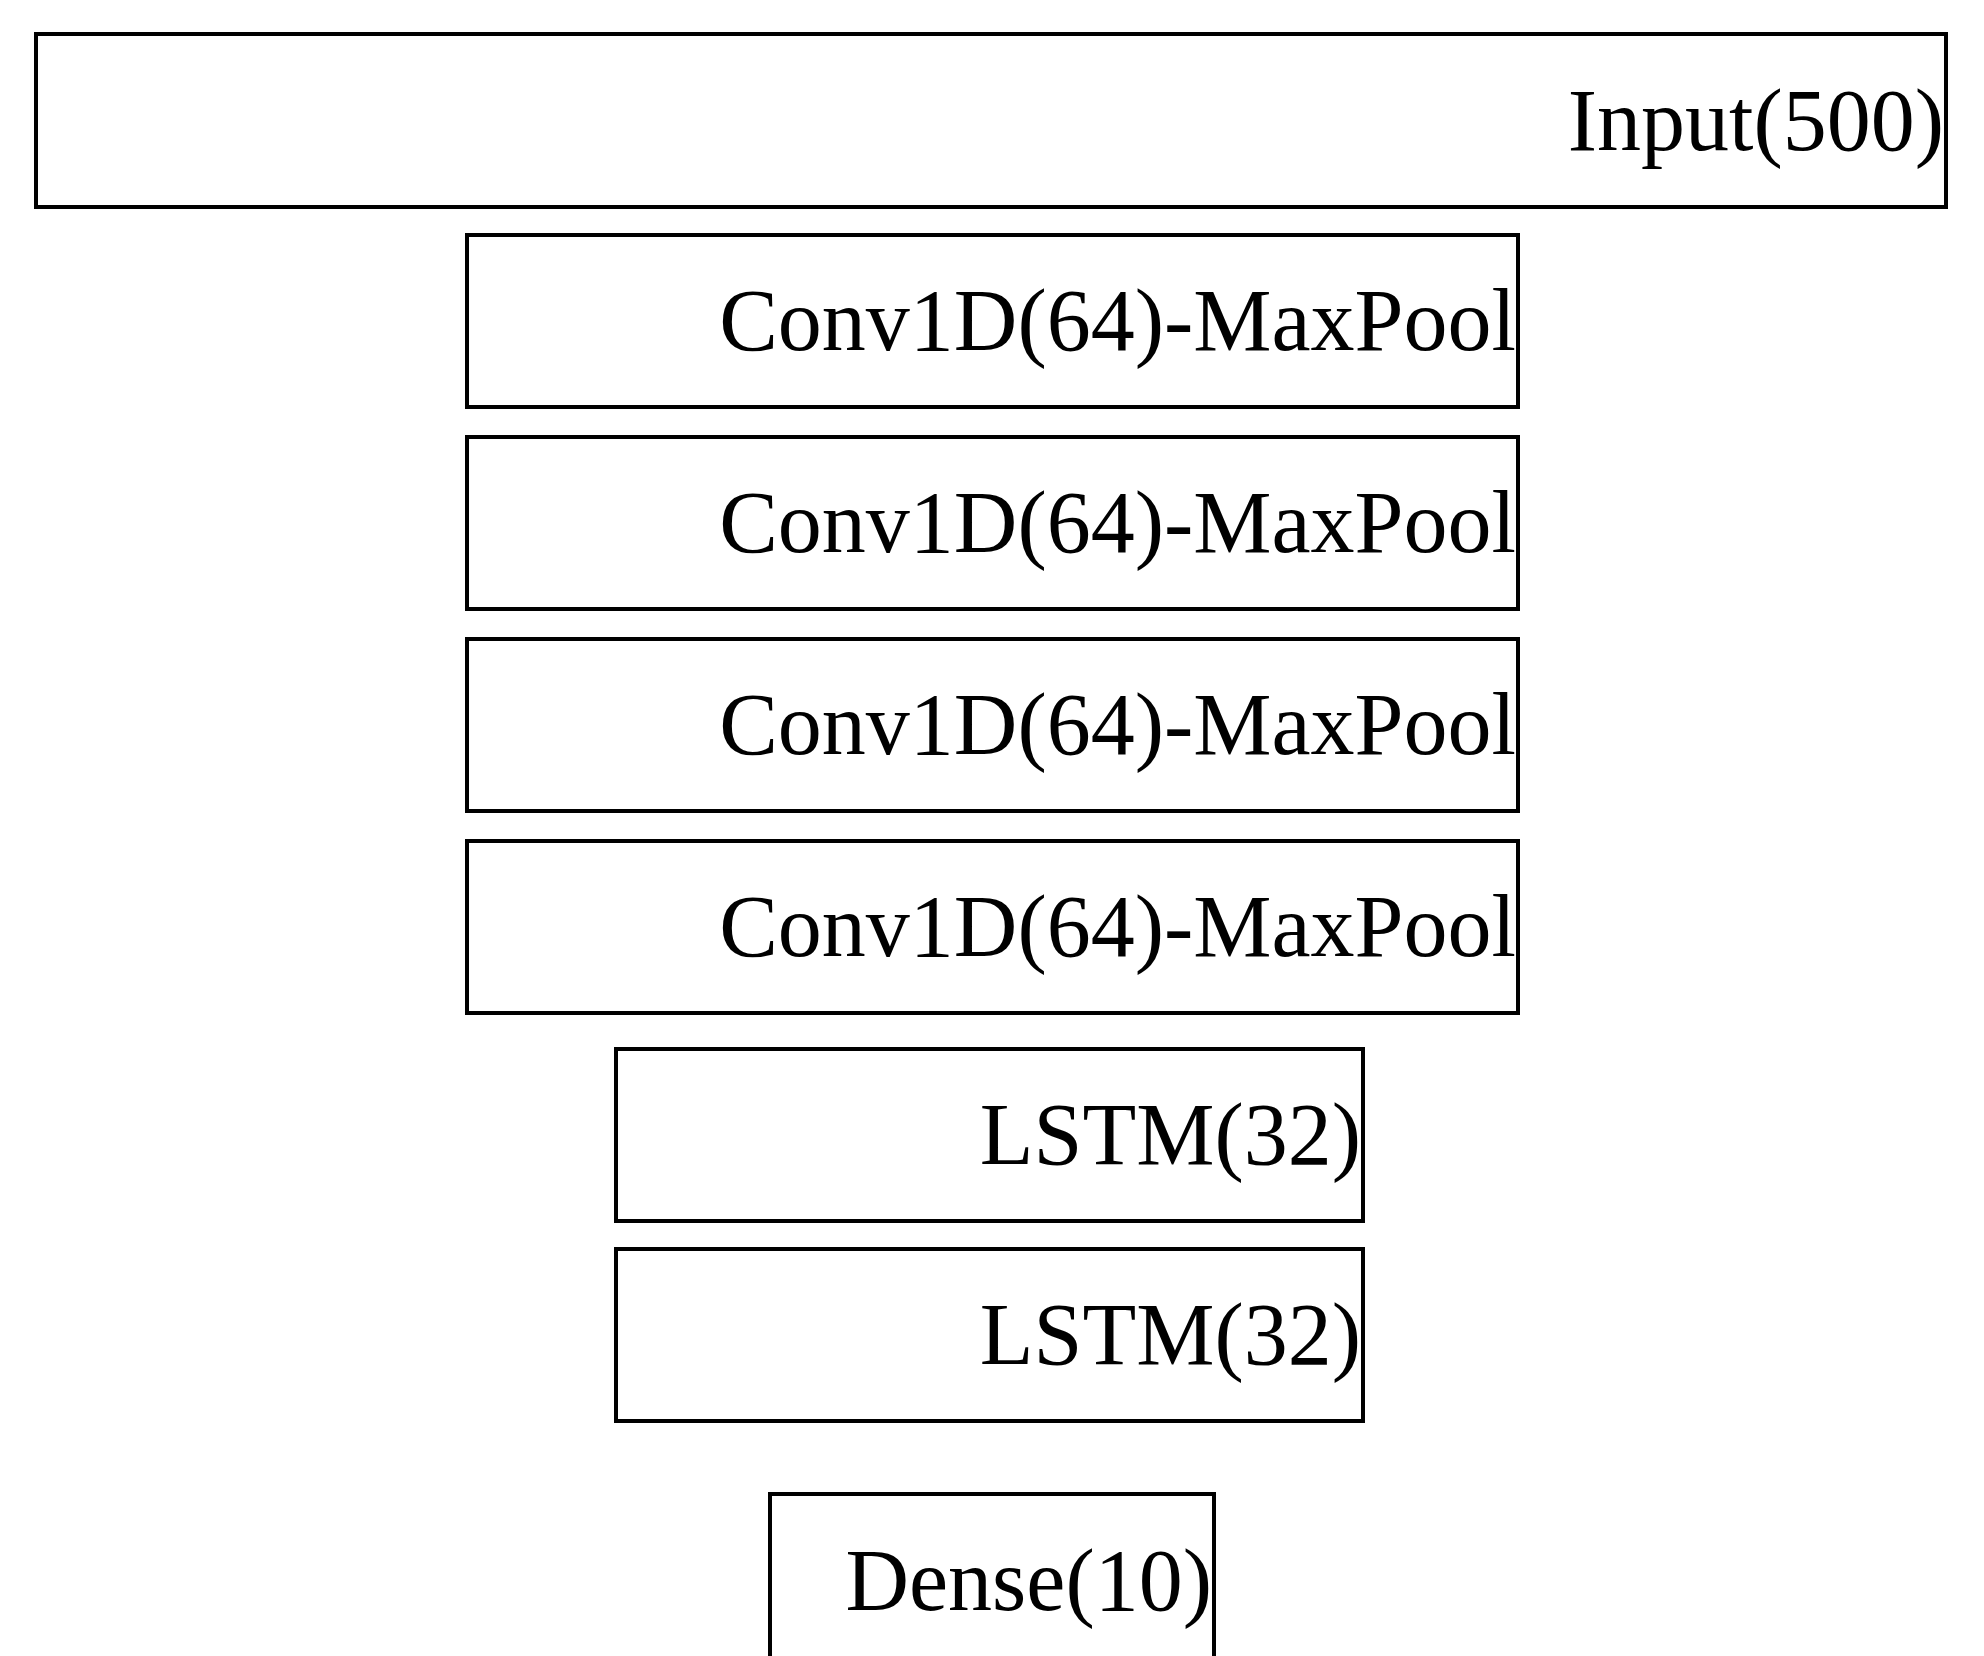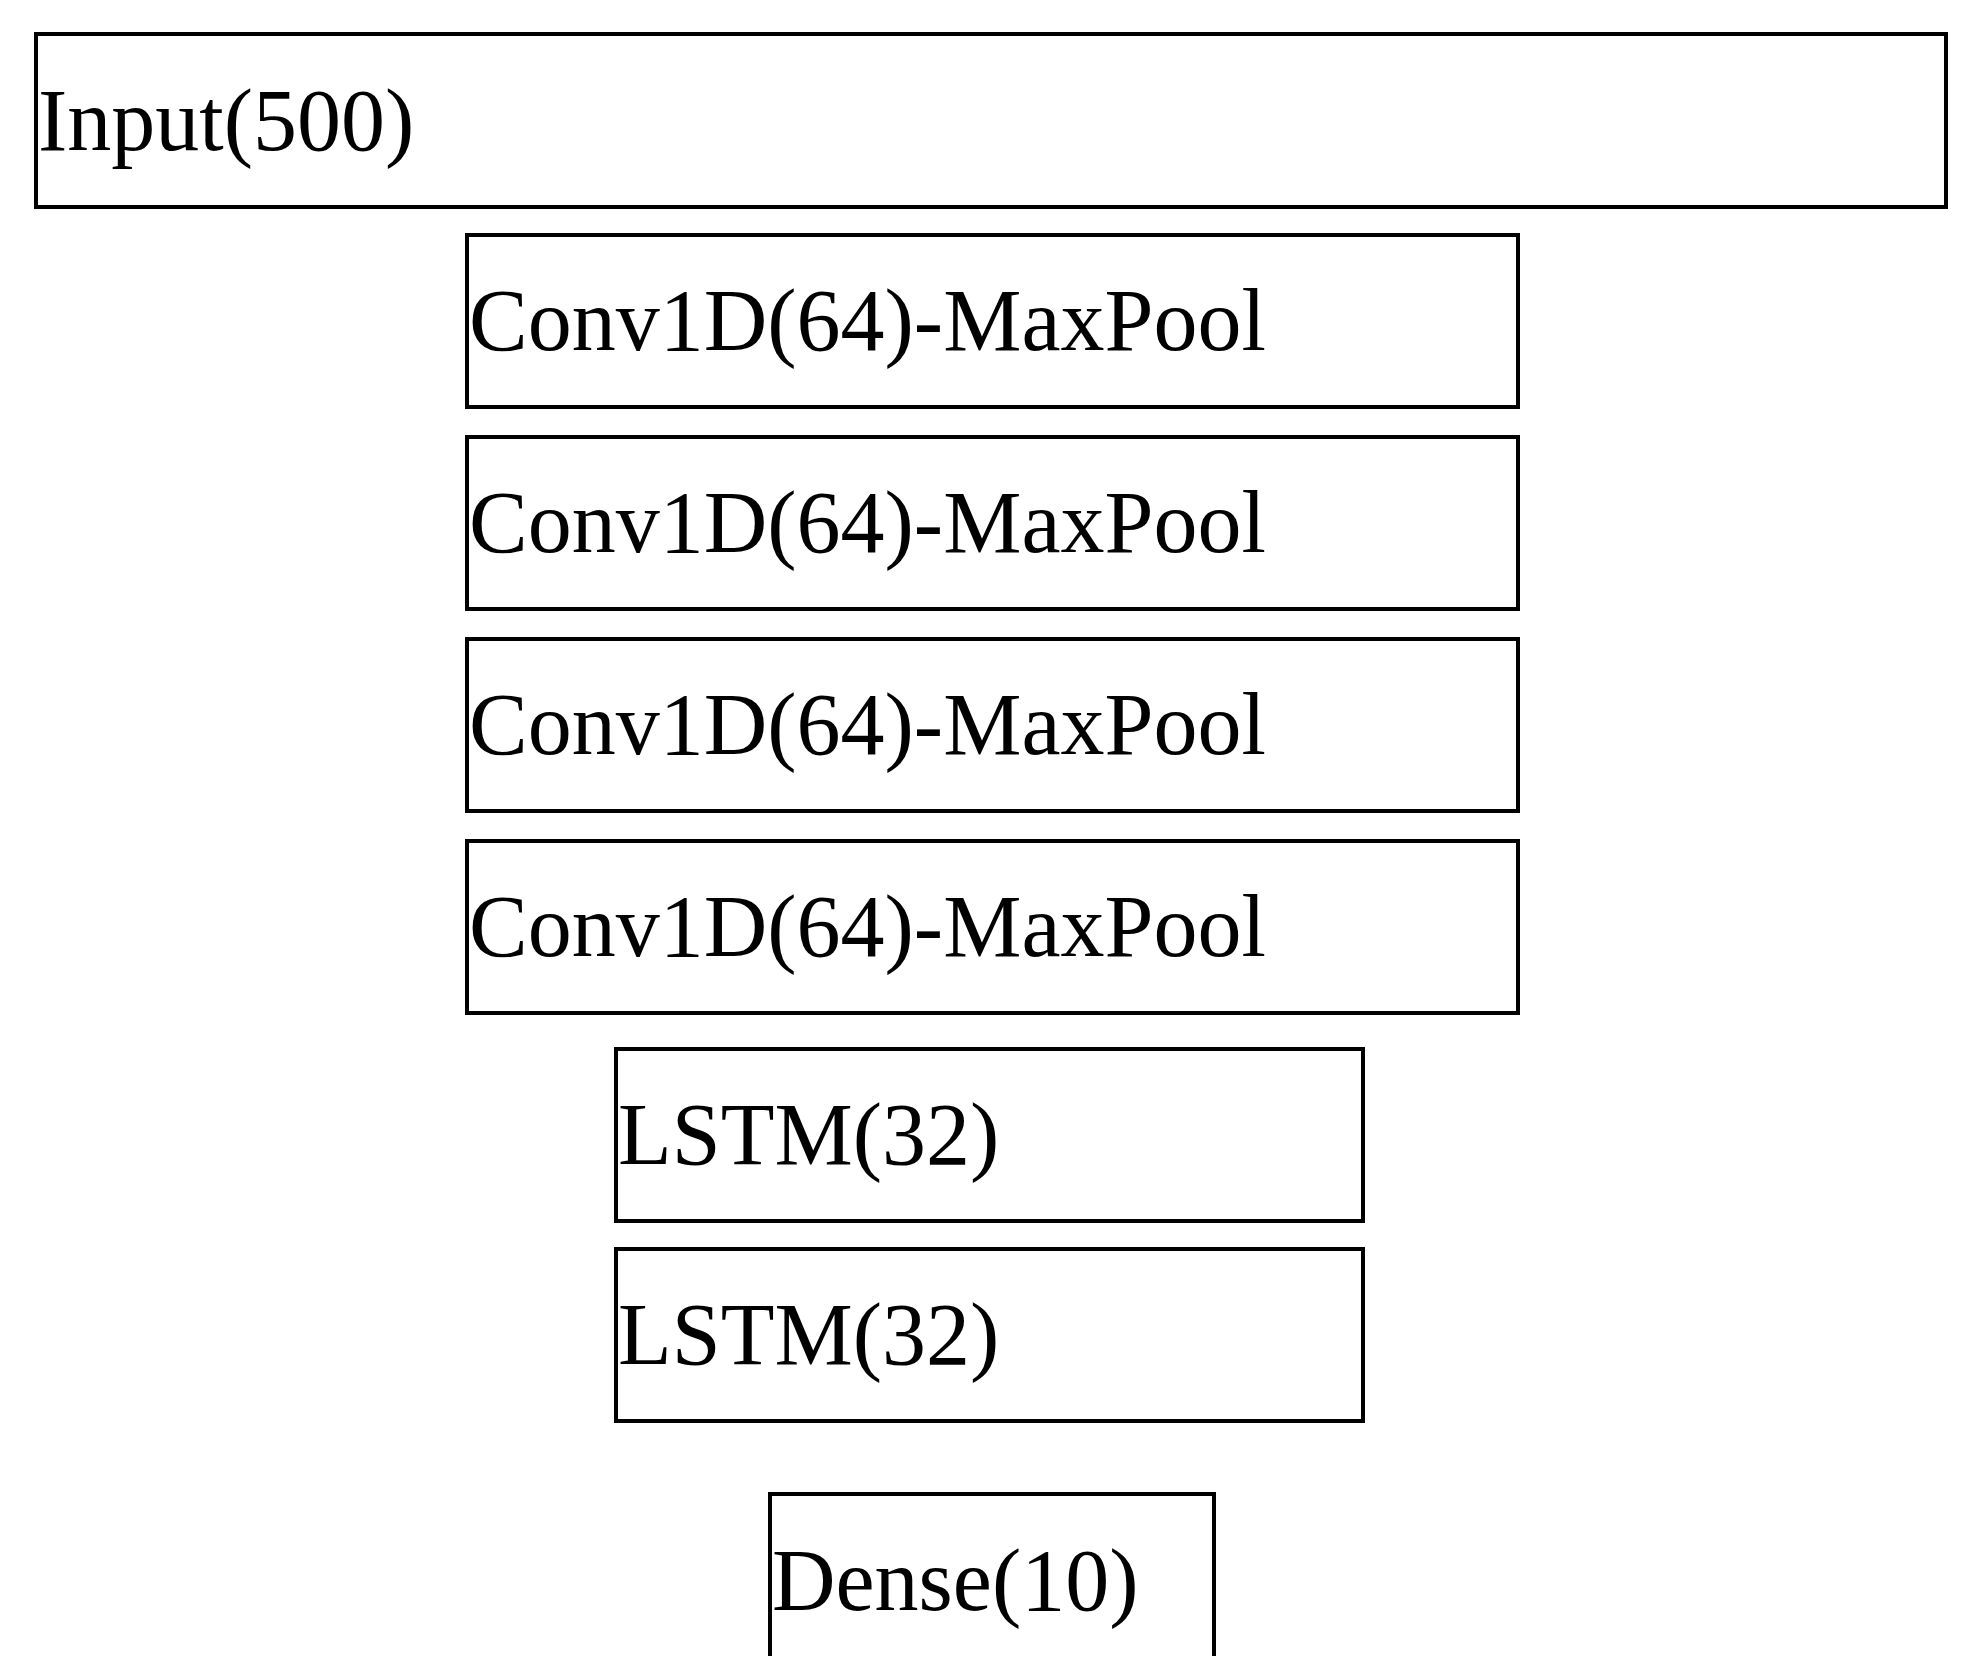--- a/index.html
+++ b/index.html
@@ -19,21 +19,21 @@
     background: #ffffff;
     overflow: hidden;
   }
 
   .layer-box {
     position: absolute;
     border: 4px solid #000000;
     background: #ffffff;
     display: flex;
     align-items: center;
-    justify-content: flex-start;
+    justify-content: flex-end;
   }
 
   .layer-label {
     font-size: 88px;
     line-height: 1;
     color: #000000;
     white-space: nowrap;
     letter-spacing: 0px;
   }
 

